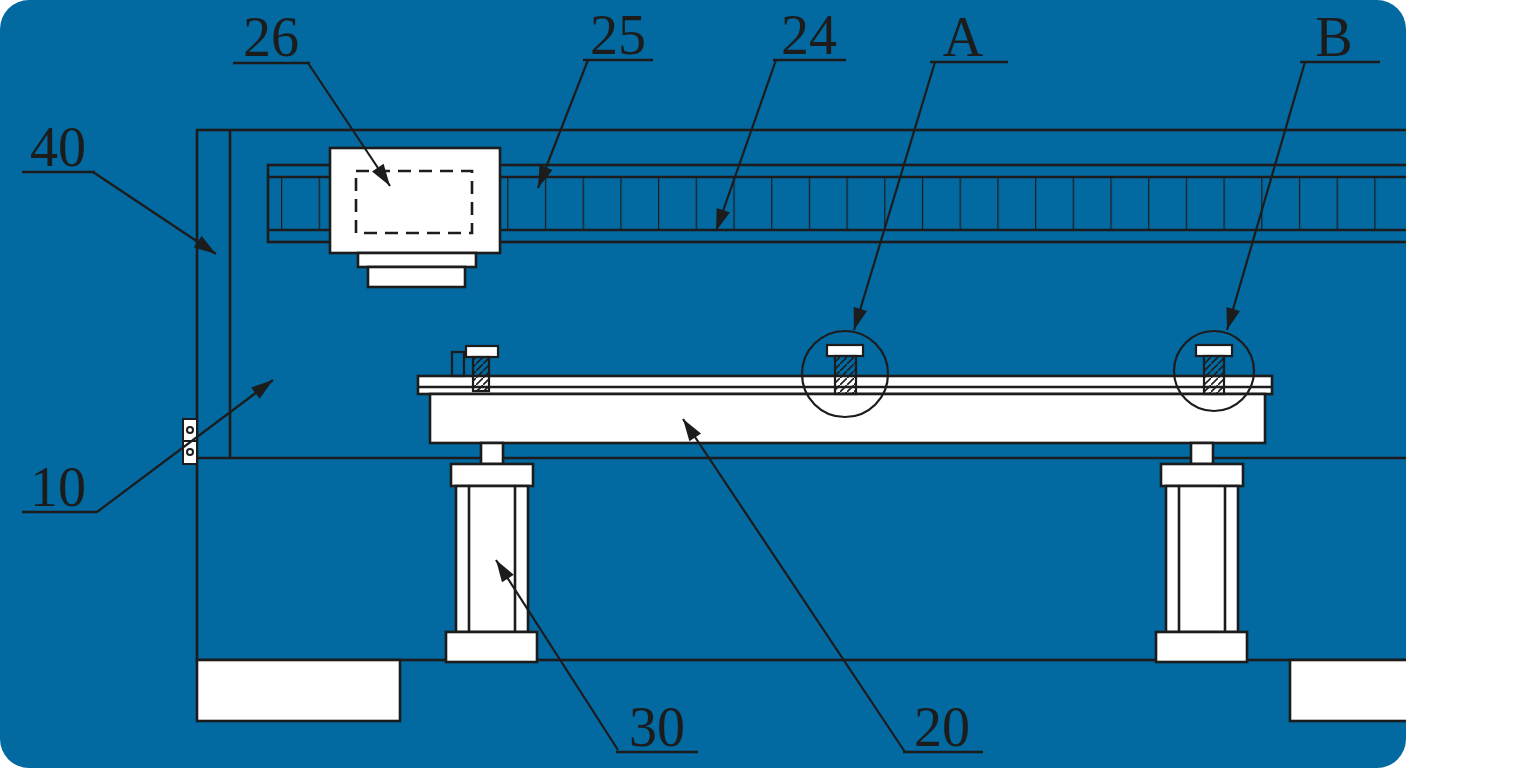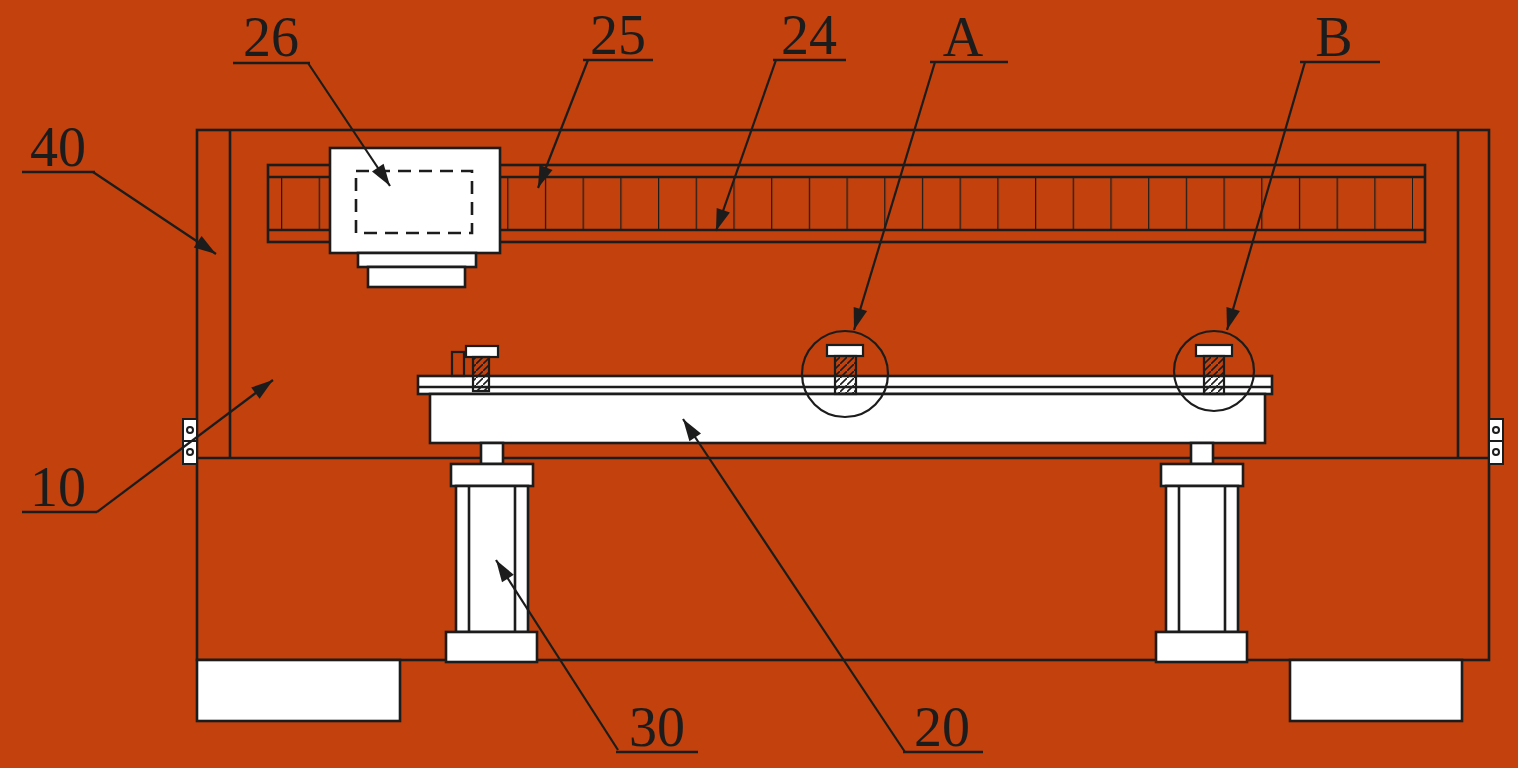--- a/index.html
+++ b/index.html
@@ -2,24 +2,25 @@
 <html><head>
 <meta charset="utf-8">
 <style>
   html, body {
     margin: 0;
     padding: 0;
     background: #ffffff;
   }
   .stage {
     position: relative;
-    width: 1518px;
+    width: 1406px;
     height: 768px;
-    background: #c2410c;
+    background: #0369a1;
     overflow: hidden;
+    border-radius: 29px;
   }
   svg { display: block; }
   .ink { stroke: #1c1c1c; }
   text.ref {
     font-family: "Liberation Serif", serif;
     font-size: 56px;
     fill: #1c1c1c;
     text-anchor: middle;
   }
 </style>

